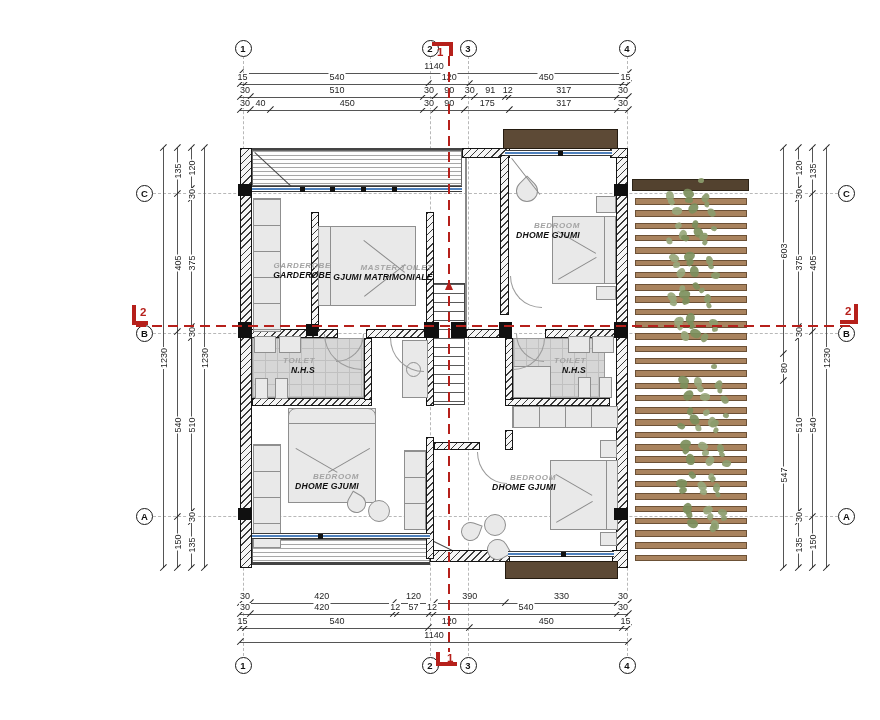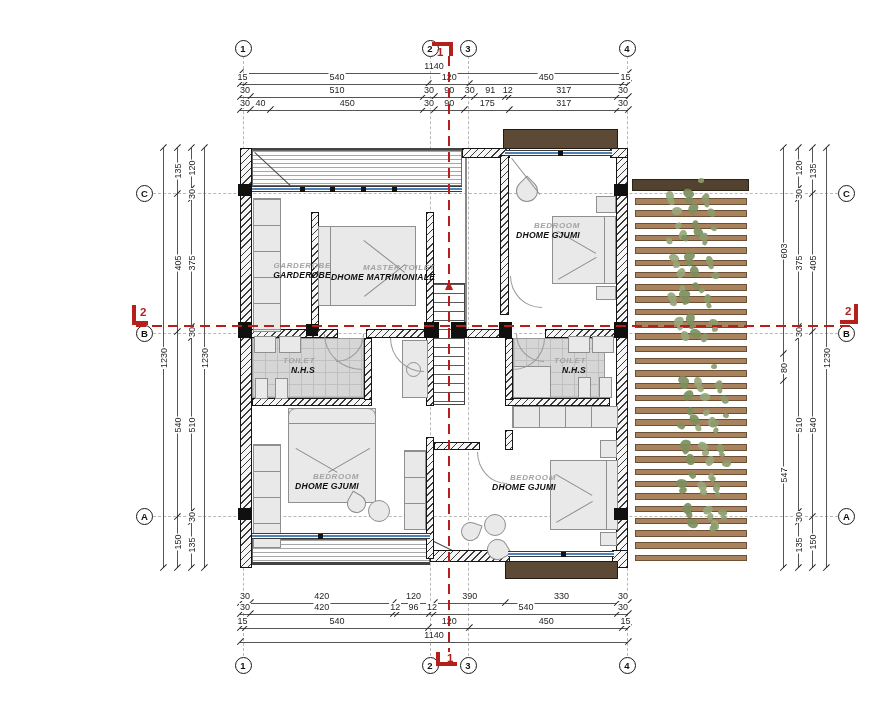--- a/index.html
+++ b/index.html
@@ -399,21 +399,21 @@
       <div class="abs dim-t" style="left: 622.895px; top: 601px; transform: translate(-50%, -100%);">30</div>
       <div class="abs dim-l" style="left: 240px; top: 614px; width: 388px; height: 1px;"></div>
       <div class="abs tick" style="left: 235.5px; top: 613px;"></div>
       <div class="abs tick" style="left: 245.711px; top: 613px;"></div>
       <div class="abs dim-t" style="left: 245.105px; top: 612px; transform: translate(-50%, -100%);">30</div>
       <div class="abs tick" style="left: 388.658px; top: 613px;"></div>
       <div class="abs dim-t" style="left: 321.684px; top: 612px; transform: translate(-50%, -100%);">420</div>
       <div class="abs tick" style="left: 392.742px; top: 613px;"></div>
       <div class="abs dim-t" style="left: 395.2px; top: 612px; transform: translate(-50%, -100%);">12</div>
       <div class="abs tick" style="left: 425.416px; top: 613px;"></div>
-      <div class="abs dim-t" style="left: 413.579px; top: 612px; transform: translate(-50%, -100%);">96</div>
+      <div class="abs dim-t" style="left: 413.579px; top: 612px; transform: translate(-50%, -100%);">57</div>
       <div class="abs tick" style="left: 429.5px; top: 613px;"></div>
       <div class="abs dim-t" style="left: 431.958px; top: 612px; transform: translate(-50%, -100%);">12</div>
       <div class="abs tick" style="left: 613.289px; top: 613px;"></div>
       <div class="abs dim-t" style="left: 525.895px; top: 612px; transform: translate(-50%, -100%);">540</div>
       <div class="abs tick" style="left: 623.5px; top: 613px;"></div>
       <div class="abs dim-t" style="left: 622.895px; top: 612px; transform: translate(-50%, -100%);">30</div>
       <div class="abs dim-l" style="left: 240px; top: 628px; width: 388px; height: 1px;"></div>
       <div class="abs tick" style="left: 235.5px; top: 627px;"></div>
       <div class="abs tick" style="left: 240.605px; top: 627px;"></div>
       <div class="abs dim-t" style="left: 242.553px; top: 626px; transform: translate(-50%, -100%);">15</div>
@@ -503,21 +503,21 @@
       <div class="abs dim-t" style="left: 826.5px; top: 358px; transform: translate(-50%, -50%) rotate(-90deg);">1230</div>
     </div>
 
   <div id="rooms-layer" class="abs" style="left:0;top:0;width:880px;height:720px;z-index:25;">
       <div class="abs room" style="left: 302px; top: 270px;">
         <div class="room-en">GARDEROBE</div>
         <div class="room-sq">GARDEROBE</div>
       </div>
       <div class="abs room" style="left: 383px; top: 272px;">
         <div class="room-en">MASTER TOILET</div>
-        <div class="room-sq">DHOME MATRIMONIALE</div>
+        <div class="room-sq">GJUMI MATRIMONIALE</div>
       </div>
       <div class="abs room" style="left: 548px; top: 230px;">
         <div class="room-en">BEDROOM</div>
         <div class="room-sq">DHOME GJUMI</div>
       </div>
       <div class="abs room" style="left: 299px; top: 365px;">
         <div class="room-en">TOILET</div>
         <div class="room-sq">N.H.S</div>
       </div>
       <div class="abs room" style="left: 570px; top: 365px;">

